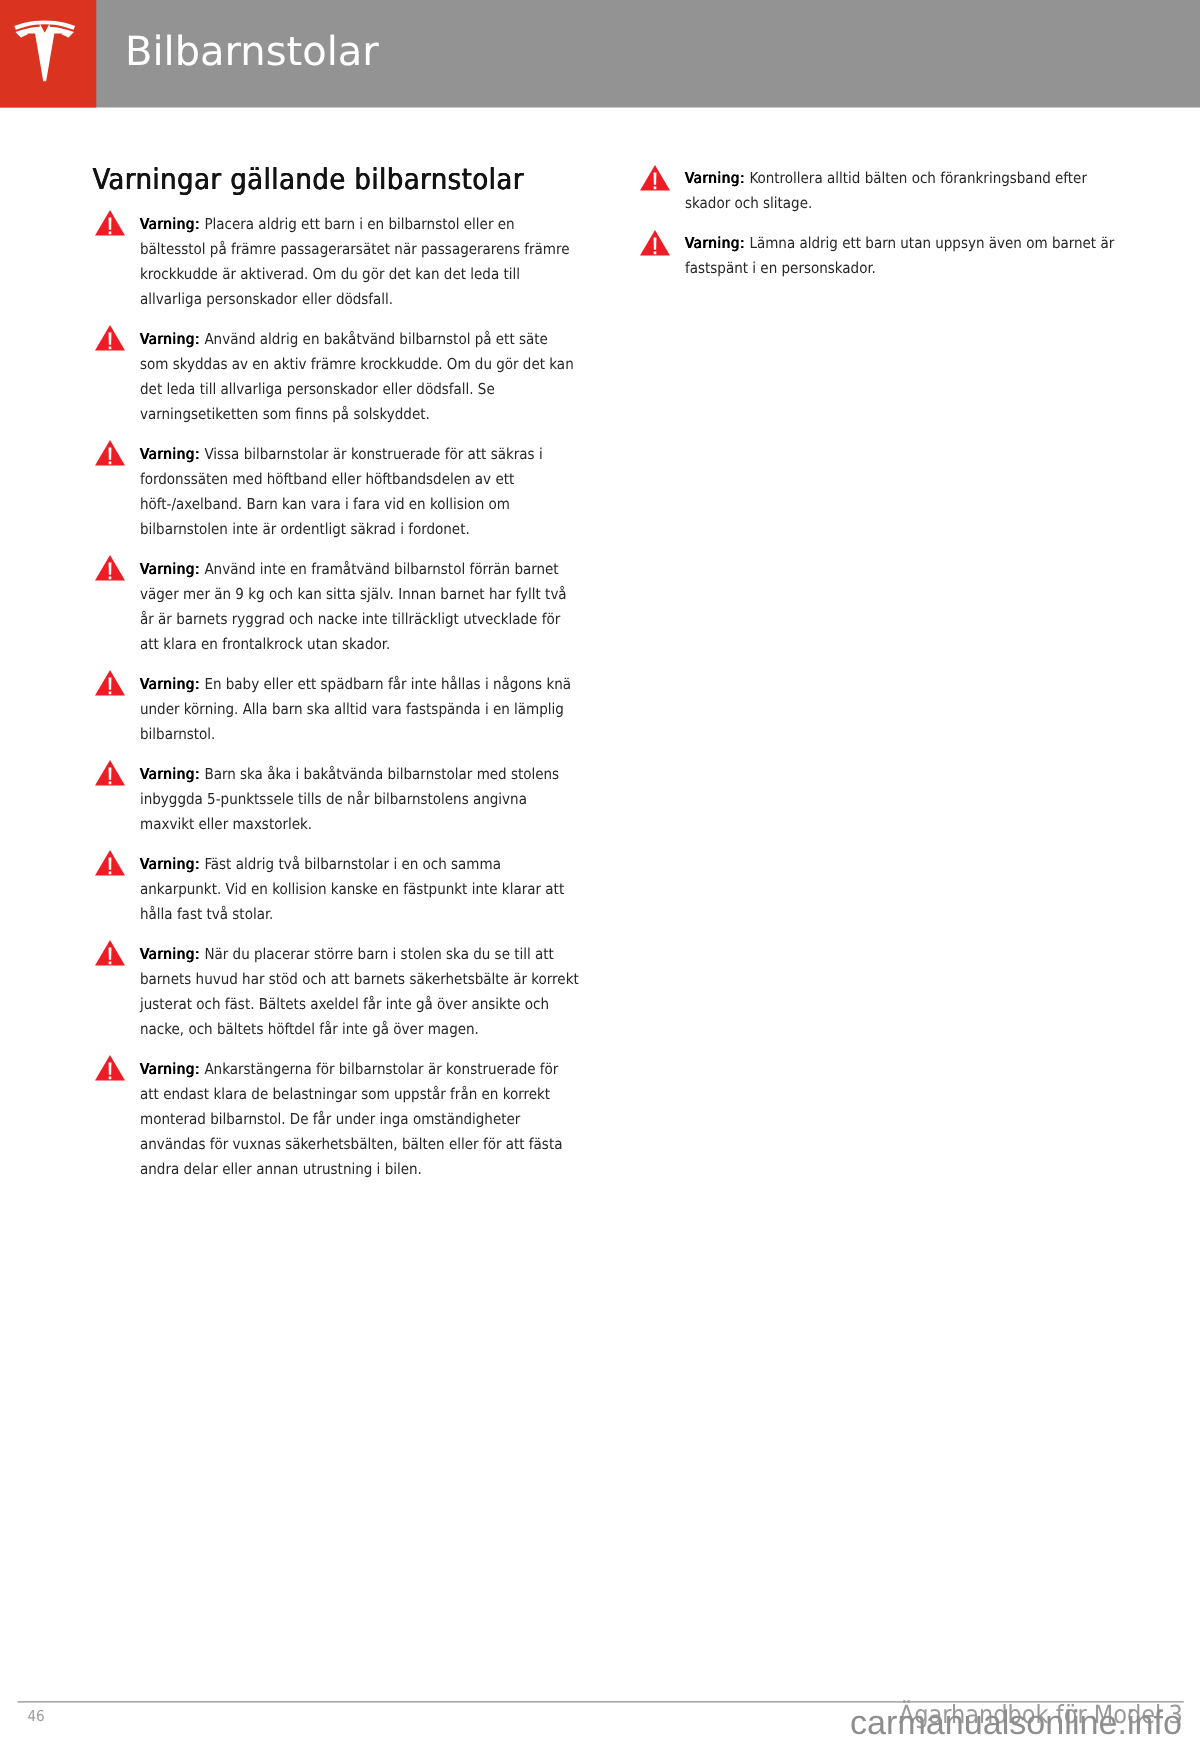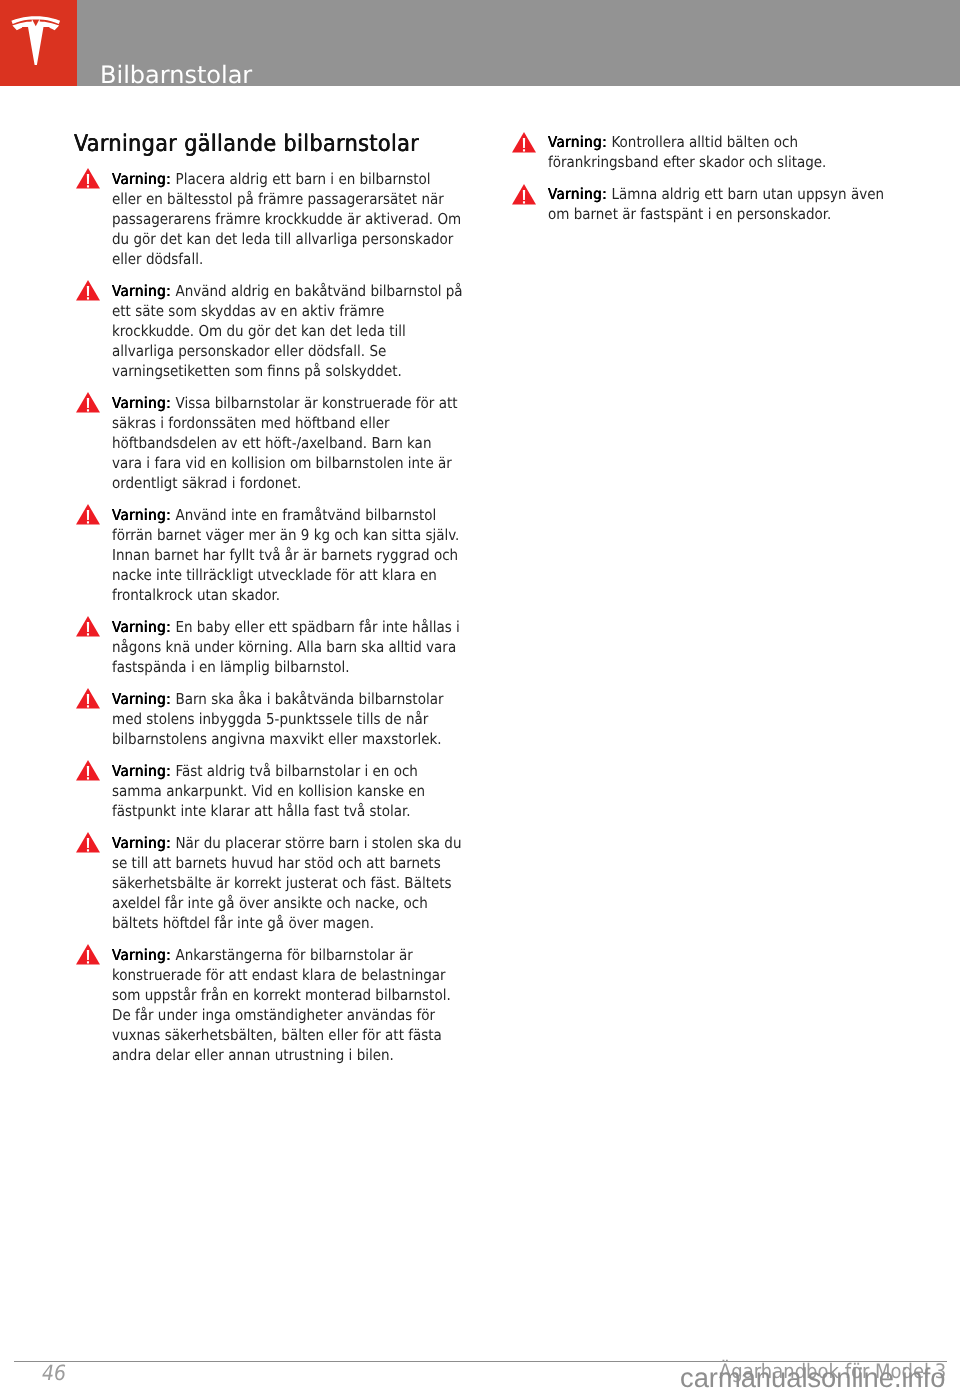--- a/index.html
+++ b/index.html
@@ -5,41 +5,41 @@
   html,body{margin:0;padding:0;}
   body{width:960px;height:1396px;background:#fff;
        font-family:"DejaVu Sans",sans-serif;font-stretch:condensed;
        -webkit-font-smoothing:antialiased;-moz-osx-font-smoothing:grayscale;text-rendering:geometricPrecision;}
   .page{position:relative;width:960px;height:1396px;overflow:hidden;background:#fff;will-change:transform;}
 
   
   .header{position:absolute;left:0;top:0;width:960px;height:86px;background:#939393;}
   .logo-block{position:absolute;left:0;top:0;width:77px;height:86px;background:#da3320;}
   .logo-svg{position:absolute;left:11.3px;top:15.2px;width:49.5px;height:50px;display:block;}
-  .header-title{position:absolute;left:100px;top:23.8px;font-size:24px;line-height:34px;
-                color:#ffffff;white-space:nowrap;letter-spacing:0px;font-stretch:normal;margin-top:34px;}
+  .header-title{position:absolute;left:100px;top:23.8px;font-size:32px;line-height:34px;
+                color:#ffffff;white-space:nowrap;letter-spacing:0px;font-stretch:normal;}
 
   
   .col{position:absolute;margin-left:30px;}
   .col-left{left:44px;top:126.6px;width:394px;}
   .col-right{left:480px;top:120px;width:394px;}
   .col-left #left-warnings{padding-top:30px;}
   .col-left .warn{margin-left:38px;width:351.3px;}
   .col-right .warn{margin-left:38px;width:352px;}
 
   h1.section-title{position:absolute;left:0;top:2.7px;font-size:23px;font-weight:400;color:#131313;text-shadow:0.3px 0 0 #131313,-0.3px 0 0 #131313;margin:0;
                    padding:0;line-height:30px;white-space:nowrap;letter-spacing:0.42px;}
 
-  .warn{position:relative;font-size:15px;line-height:20px;color:#262626;margin-top:12px;}
+  .warn{position:relative;font-size:12px;line-height:20px;color:#262626;margin-top:12px;}
   .warn .tri{position:absolute;left:-36.3px;top:-0.5px;width:24px;height:20.4px;display:block;overflow:visible;}
   .warn b{font-weight:400;color:#000;letter-spacing:0.45px;text-shadow:0.36px 0 0 #000,-0.36px 0 0 #000;}
 
   
   .footer-rule{position:absolute;left:13.5px;top:1360.8px;width:933px;height:1.2px;background:#8d8d8d;}
-  .page-num{position:absolute;left:42px;top:1367.2px;font-size:21px;line-height:13px;color:#9c9c9c;font-style:italic;}
+  .page-num{position:absolute;left:22px;top:1367.2px;font-size:12px;line-height:13px;color:#9c9c9c;}
   .footer-right{position:absolute;left:719px;top:1364.9px;font-size:20px;line-height:13.7px;color:#999999;white-space:nowrap;}
   .watermark{position:absolute;left:680px;top:1367.6px;font-size:27.3px;line-height:20px;
              color:#8e8e8e;white-space:nowrap;font-family:"Liberation Sans",sans-serif;font-stretch:normal;}
 </style>
 </head>
 <body>
 
 <div class="page">
 
   <div class="header">

